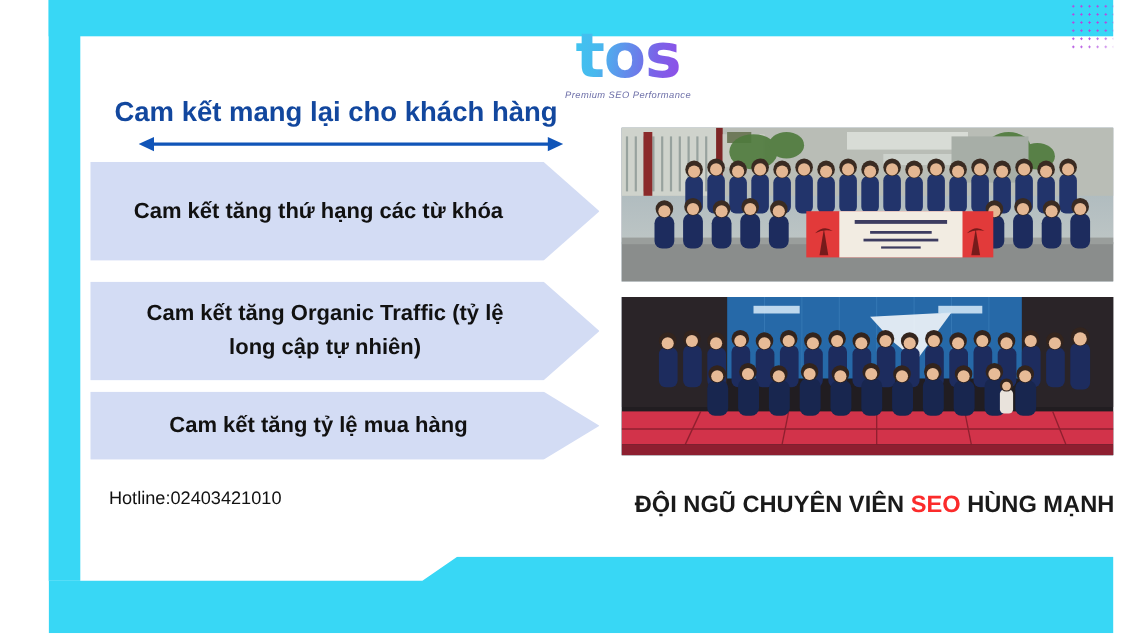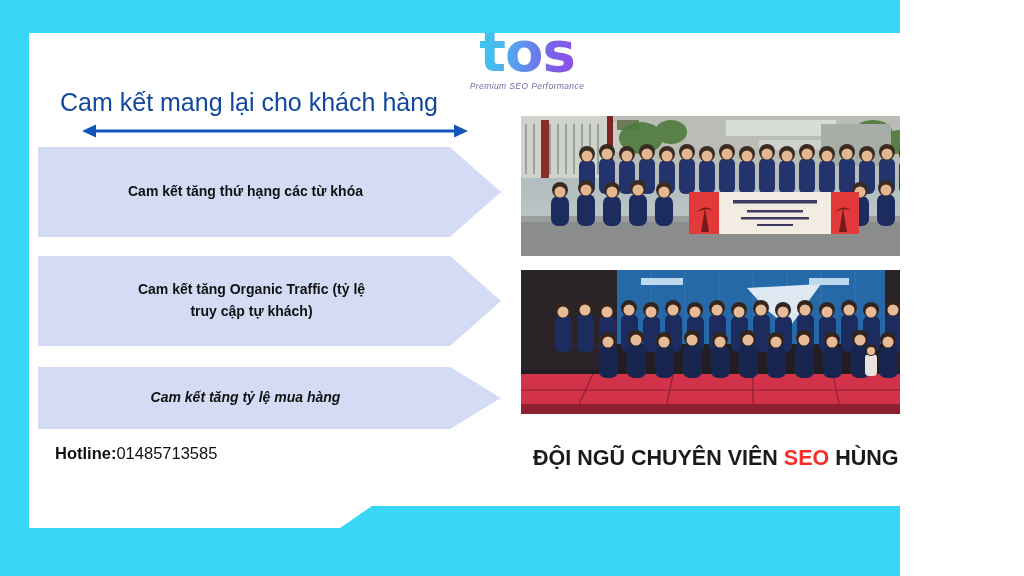--- a/index.html
+++ b/index.html
@@ -5,24 +5,25 @@
   html, body {
     margin: 0;
     padding: 0;
     background: #ffffff;
   }
   body {
     font-family: "Liberation Sans", sans-serif;
   }
   #slide {
     position: relative;
-    width: 900px;
+    width: 968px;
     height: 576px;
     overflow: hidden;
     background: #ffffff;
+    margin-left: 44px;
   }
 
   
   .frame-top {
     position: absolute;
     left: 0; top: 0;
     width: 1024px; height: 33px;
     background: var(--cyan);
   }
   .frame-left {
@@ -83,21 +84,21 @@
     margin-top: 1px;
     font-family: "Liberation Sans", sans-serif;
     font-style: italic;
   }
 
   
   .title {
     position: absolute;
     left: 60px; top: 88px;
     font-size: 25px;
-    font-weight: normal;
+    font-weight: bold;
     color: var(--titleblue);
     white-space: nowrap;
   }
   .arrow-line {
     position: absolute;
     left: 82px; top: 120px;
     width: 386px; height: 22px;
   }
 
   
@@ -108,38 +109,38 @@
     background: var(--banner);
     clip-path: polygon(0 0, 412px 0, 463px 50%, 412px 100%, 0 100%);
     display: flex;
     align-items: center;
     justify-content: center;
     text-align: center;
     box-sizing: border-box;
     padding-right: 48px;
   }
   .banner-text {
-    font-size: 14px;
+    font-size: 20px;
     font-weight: bold;
     color: #111111;
     line-height: 1.55;
   }
   #banner-1 { top: 147px; height: 90px; }
   #banner-2 { top: 256px; height: 90px; padding-left: 12px; }
-  #banner-3 { top: 367px; height: 62px; font-style: italic; }
+  #banner-3 { top: 356px; height: 62px; }
 
   
   .contact {
     position: absolute;
     left: 55px;
     font-size: 16.5px;
     color: #111111;
     white-space: nowrap;
   }
-  .contact b { font-weight: bold; }
+  .contact b { font-weight: normal; }
   #contact-hotline { top: 444px; }
   #contact-email  { top: 484px; }
 
   
   .photo {
     position: absolute;
     left: 521px;
     width: 452px;
     overflow: hidden;
     background: #9aa2ab;
@@ -197,32 +198,32 @@
 
   <div class="banner" id="banner-1">
     <div class="banner-text">
       <span>Cam kết tăng thứ hạng các từ khóa</span><br>
     </div>
   </div>
 
   <div class="banner" id="banner-2">
     <div class="banner-text">
       <span>Cam kết tăng Organic Traffic (tỷ lệ</span><br>
-      <span>truy cập tự khách)</span>
+      <span>long cập tự nhiên)</span>
     </div>
   </div>
 
   <div class="banner" id="banner-3">
     <div class="banner-text">
       <span>Cam kết tăng tỷ lệ mua hàng</span>
     </div>
   </div>
 
   <div class="contact" id="contact-hotline">
-    <b>Hotline:</b><span>01485713585</span>
+    <b>Hotline:</b><span>02403421010</span>
   </div>
 
 
   <div class="photo" id="photo-top">
     <svg viewBox="0 0 452 140" preserveAspectRatio="none" aria-hidden="true">
       <defs>
         <linearGradient id="sky1" x1="0" y1="0" x2="0" y2="1">
           <stop offset="0" stop-color="#9fb0b8"></stop>
             <stop offset="1" stop-color="#c7ccc9"></stop>
         </linearGradient>

